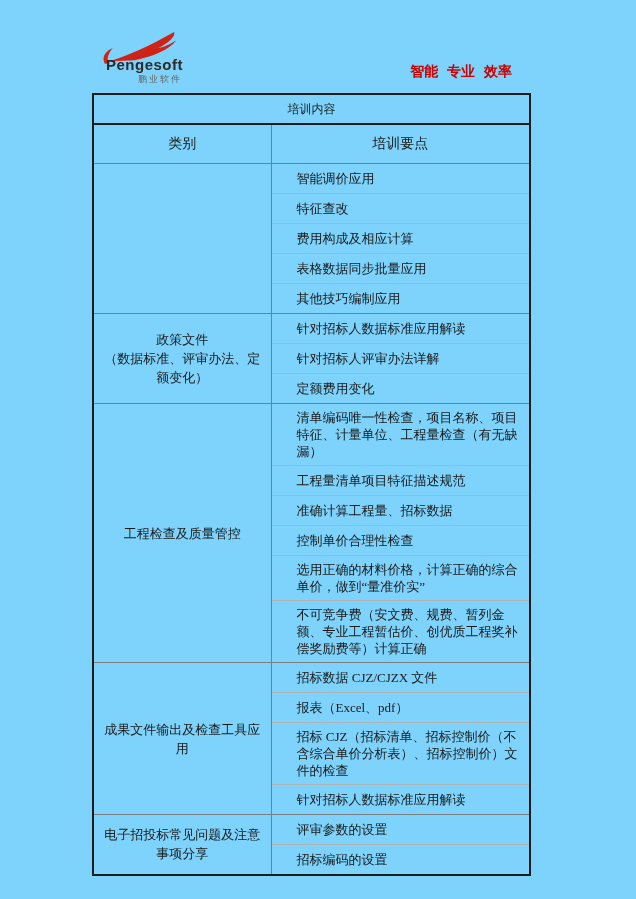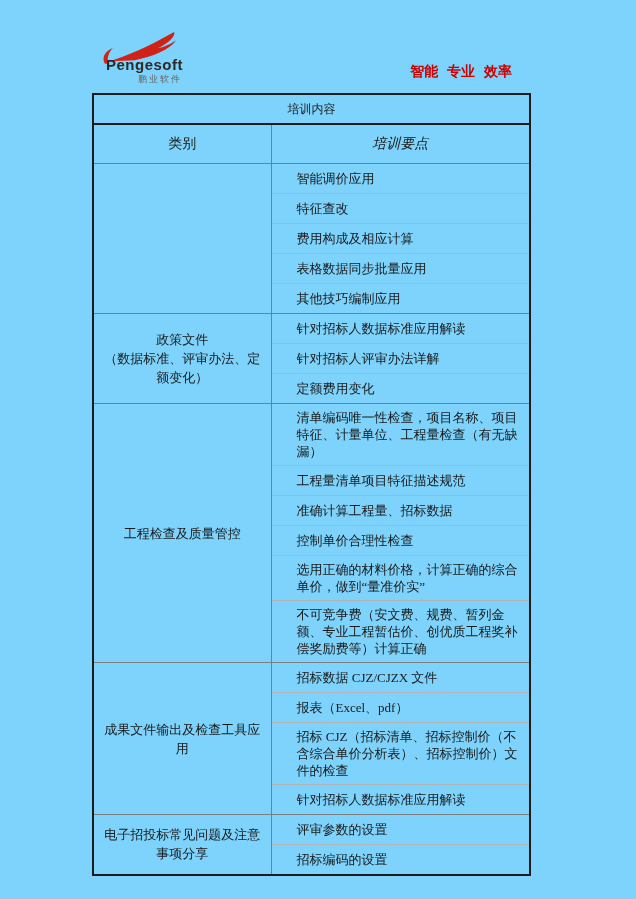--- a/index.html
+++ b/index.html
@@ -70,21 +70,21 @@
     border-bottom: 2px solid #1c1c1c;
     padding: 2px;
   }
   .head-cell {
     height: 30px;
     text-align: center;
     font-size: 14px;
     border-bottom: 1px solid #7d7d7d;
     padding: 10px;
   }
-  .head-cell.right { border-left: 1px solid #7d7d7d; font-style: italic; }
+  .head-cell.right { border-left: 1px solid #7d7d7d; }
   .cat-cell {
     text-align: center;
     white-space: pre-line;
     padding: 4px 8px;
     line-height: 19px;
   }
   .point-cell {
     height: 30px;
     text-align: left;
     padding: 5px 6px 5px 25px;

